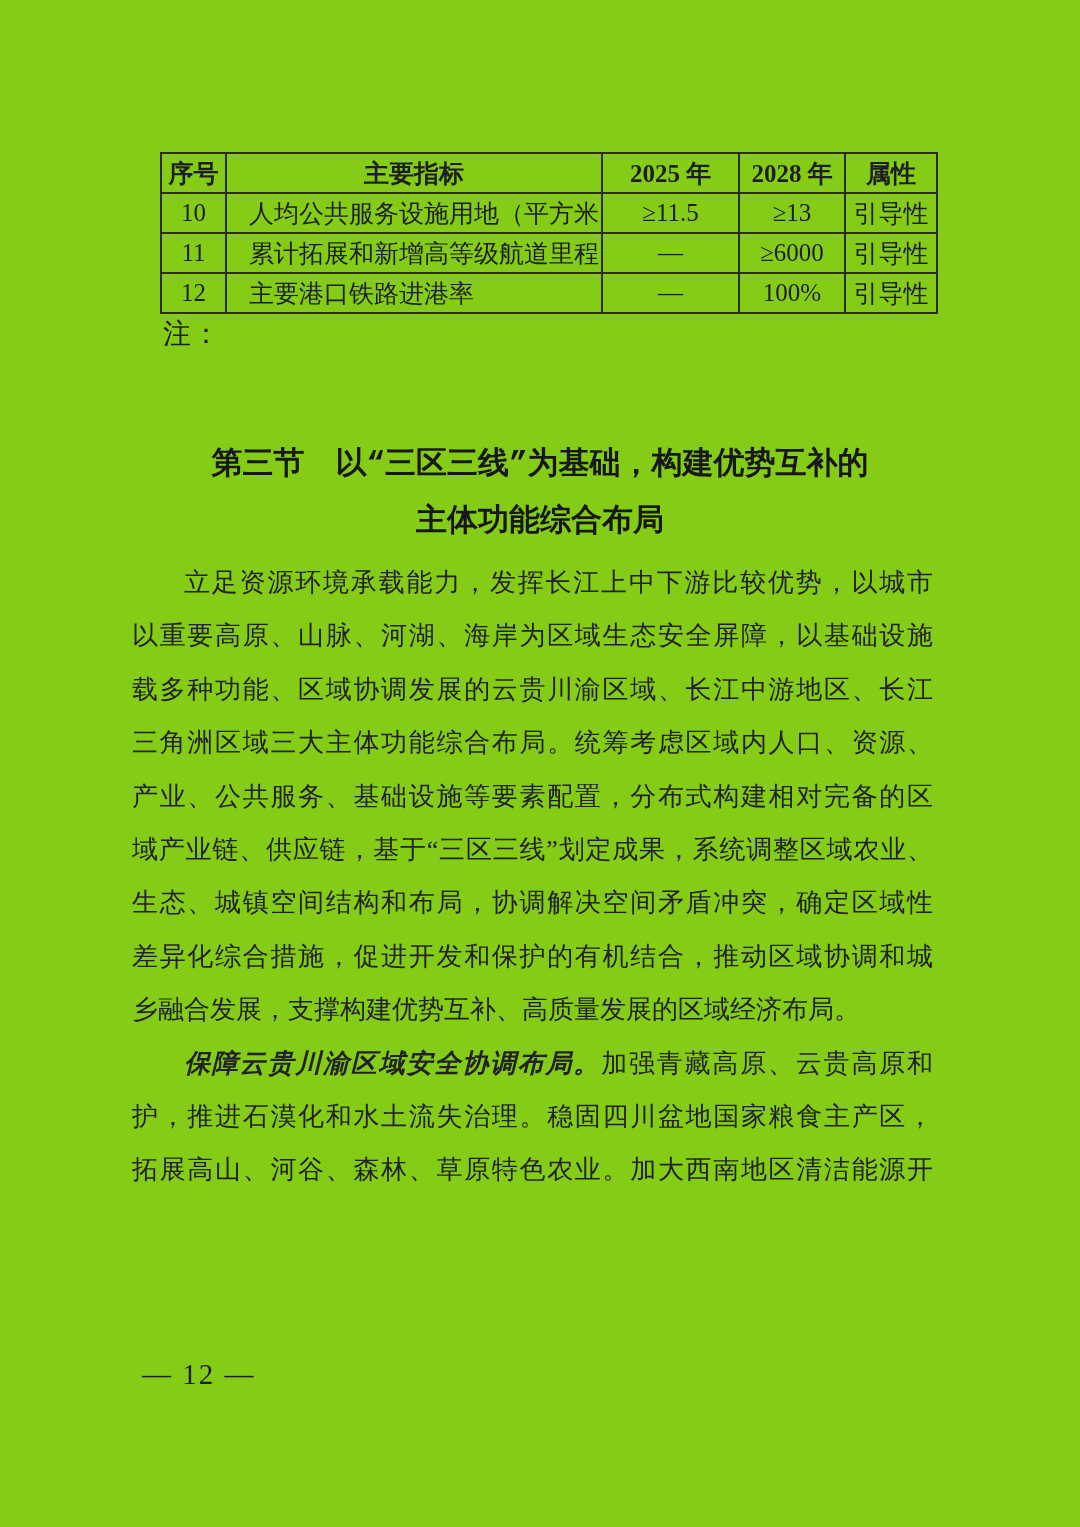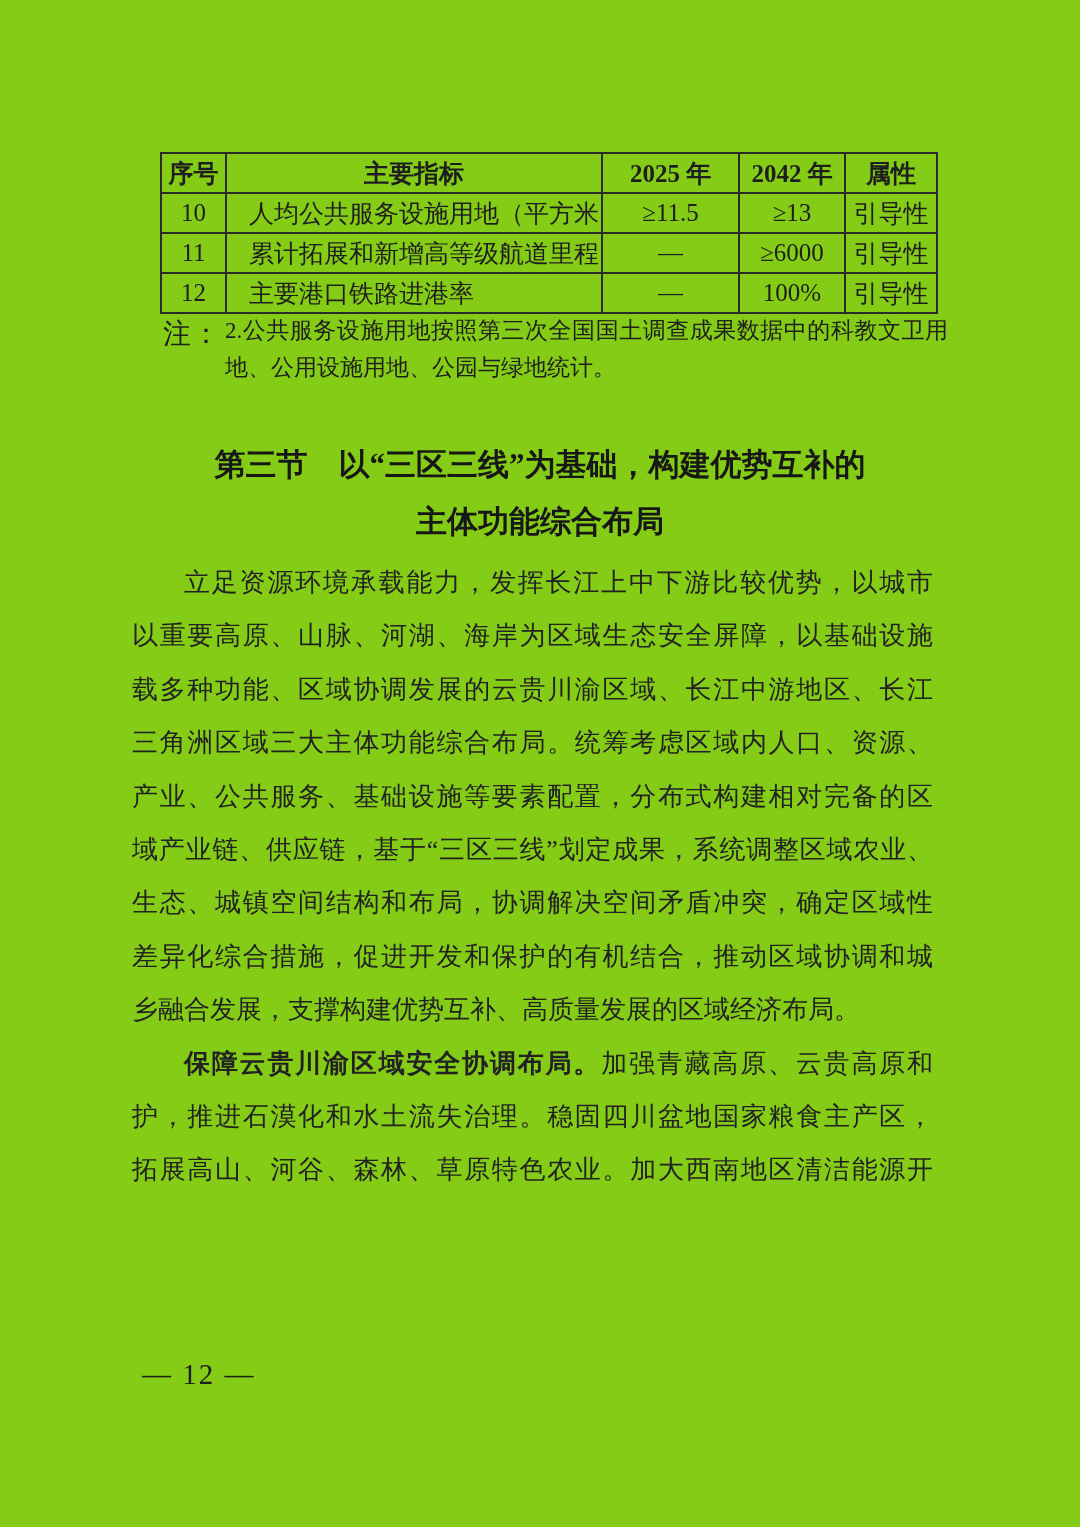--- a/index.html
+++ b/index.html
@@ -67,21 +67,21 @@
   }
   .note-item { margin: 0; }
 
   
   .section-heading {
     position: absolute;
     left: 0;
     top: 436px;
     width: 100%;
     text-align: center;
-    font-family: Liberation Serif, serif;
+    font-family: Liberation Mono, monospace;
     font-weight: bold;
     font-size: 31px;
     line-height: 57px;
     color: #171717;
   }
 
   
   .body-text {
     position: absolute;
     left: 132px;
@@ -96,20 +96,21 @@
     white-space: nowrap;
     text-align: justify;
     text-align-last: justify;
     text-justify: inter-character;
   }
   .bline.indent { text-indent: 2em; }
   .bline.para-end { text-align-last: left; }
   .lead-bold {
     font-family: "Liberation Sans", "DejaVu Sans", sans-serif;
     font-weight: bold;
+    font-style: italic;
   }
 
   
   .page-footer {
     position: absolute;
     left: 142px;
     top: 1358px;
     font-size: 29px;
     letter-spacing: 2px;
     color: #1e1e1e;
@@ -126,21 +127,21 @@
         <col class="col-ind">
         <col class="col-2025">
         <col class="col-2035">
         <col class="col-attr">
     </colgroup>
     <thead>
       <tr>
         <th>序号</th>
         <th>主要指标</th>
         <th>2025 年</th>
-        <th>2042 年</th>
+        <th>2028 年</th>
         <th>属性</th>
       </tr>
     </thead>
     <tbody>
       <tr>
         <td>10</td>
         <td class="indicator-cell">人均公共服务设施用地（平方米）</td>
         <td>≥11.5</td>
         <td>≥13</td>
         <td>引导性</td>
@@ -158,21 +159,20 @@
         <td>—</td>
         <td>100%</td>
         <td>引导性</td>
       </tr>
     </tbody>
   </table>
 
   <div class="notes">
     <span class="notes-label">注：</span>
     <div class="notes-body">
-      <p class="note-item">2.公共服务设施用地按照第三次全国国土调查成果数据中的科教文卫用地、公用设施用地、公园与绿地统计。</p>
     </div>
   </div>
 
   <div class="section-heading">
     <div>第三节　以“三区三线”为基础，构建优势互补的</div>
     <div>主体功能综合布局</div>
   </div>
 
   <div class="body-text">
     <div class="bline indent">立足资源环境承载能力，发挥长江上中下游比较优势，以城市</div>

